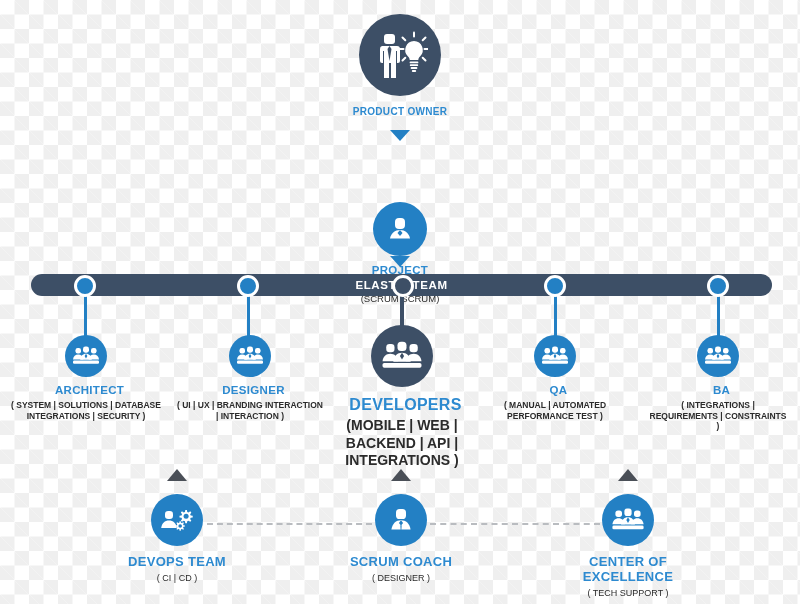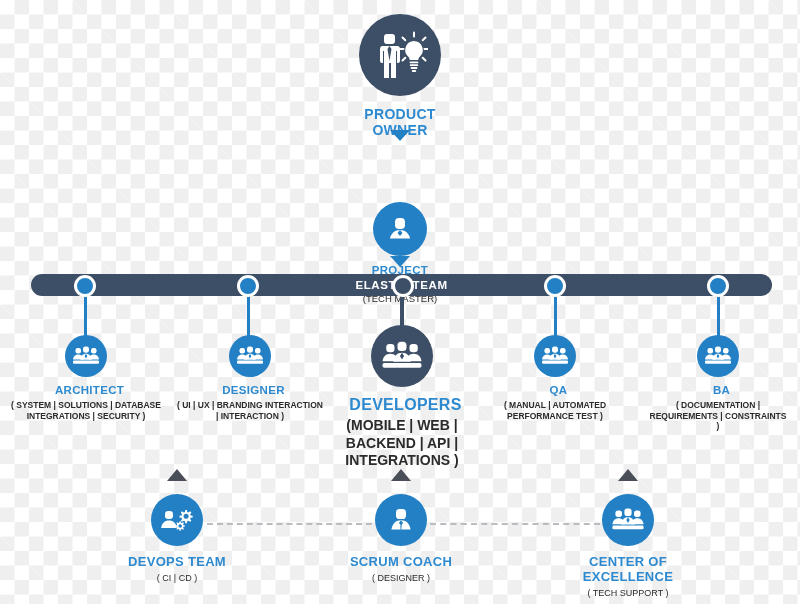--- a/index.html
+++ b/index.html
@@ -21,21 +21,21 @@
   .circ svg{display:block;}
   .lbl{
     color:#2d8ad0;font-weight:bold;letter-spacing:.3px;
     text-transform:uppercase;line-height:1.15;
   }
   .sub{color:#2b2b2b;line-height:1.25;}
 
   
   #po{left:345px;top:14px;width:110px;}
   #po .circ{width:82px;height:82px;background:#3d4f66;}
-  #po .lbl{font-size:14px;margin-top:10px;}
+  #po .lbl{font-size:10px;margin-top:10px;}
 
   
   #pm{left:345px;top:160px;width:110px;margin-top:42px;}
   #pm .circ{width:54px;height:54px;background:#2380c4;}
   #pm .lbl{font-size:11.5px;margin-top:8px;}
   #pm .sub{font-size:9.5px;margin-top:3px;}
 
   
   .tri-down{
     position:absolute;width:0;height:0;
@@ -137,21 +137,21 @@
         <svg width="30" height="30" viewBox="0 0 30 30">
           <g fill="#ffffff">
             <rect x="10" y="4" width="10" height="11" rx="4"></rect>
             <path d="M15 16 c-5 0 -9 3.2 -10 8.5 h20 c-1 -5.3 -5 -8.5 -10 -8.5 z"></path>
             <polygon points="15,16 12.5,19 15,22 17.5,19" fill="#2380c4"></polygon>
           </g>
         </svg>
       </span>
     </div>
     <div class="lbl">PROJECT MANAGER</div>
-    <div class="sub">(TECH MASTER)</div>
+    <div class="sub">(SCRUM SCRUM)</div>
   </div>
   <div class="tri-down" style="left:390px;top:256px;"></div>
 
   <div id="bar">
     <div class="bar-text">ELASTIC TEAM</div>
   </div>
 
   <div class="stem" style="left:84px;top:285px;height:58px;"></div>
   <div class="dot" style="left:74px;top:275px;width:16px;height:16px;"></div>
 
@@ -262,21 +262,21 @@
             <path d="M20.8 8.5 c-2.8 0 -4.8 1.8 -5.2 5 h10.4 c-0.4 -3.2 -2.4 -5 -5.2 -5 z"></path>
             <rect x="10" y="0.5" width="6" height="6.2" rx="2.4"></rect>
             <path d="M13 7.8 c-3.2 0 -5.4 2.2 -5.8 6 h11.6 c-0.4 -3.8 -2.6 -6 -5.8 -6 z"></path>
             <polygon points="13,7.8 11.6,10 13,12.4 14.4,10" fill="#2380c4"></polygon>
             <rect x="0" y="14.6" width="26" height="3.2" rx="1.2"></rect>
           </g>
         </svg>
       </span>
     </div>
     <div class="lbl">BA</div>
-    <div class="sub">( DOCUMENTATION | REQUIREMENTS | CONSTRAINTS )</div>
+    <div class="sub">( INTEGRATIONS | REQUIREMENTS | CONSTRAINTS )</div>
   </div>
 
   <div class="tri-up" style="left:167px;top:469px;"></div>
   <div class="tri-up" style="left:391px;top:469px;"></div>
   <div class="tri-up" style="left:618px;top:469px;"></div>
 
   <div class="dash" style="left:207px;top:523px;width:165px;"></div>
   <div class="dash" style="left:430px;top:523px;width:170px;"></div>
 
   <div class="supp" id="s-dev">

